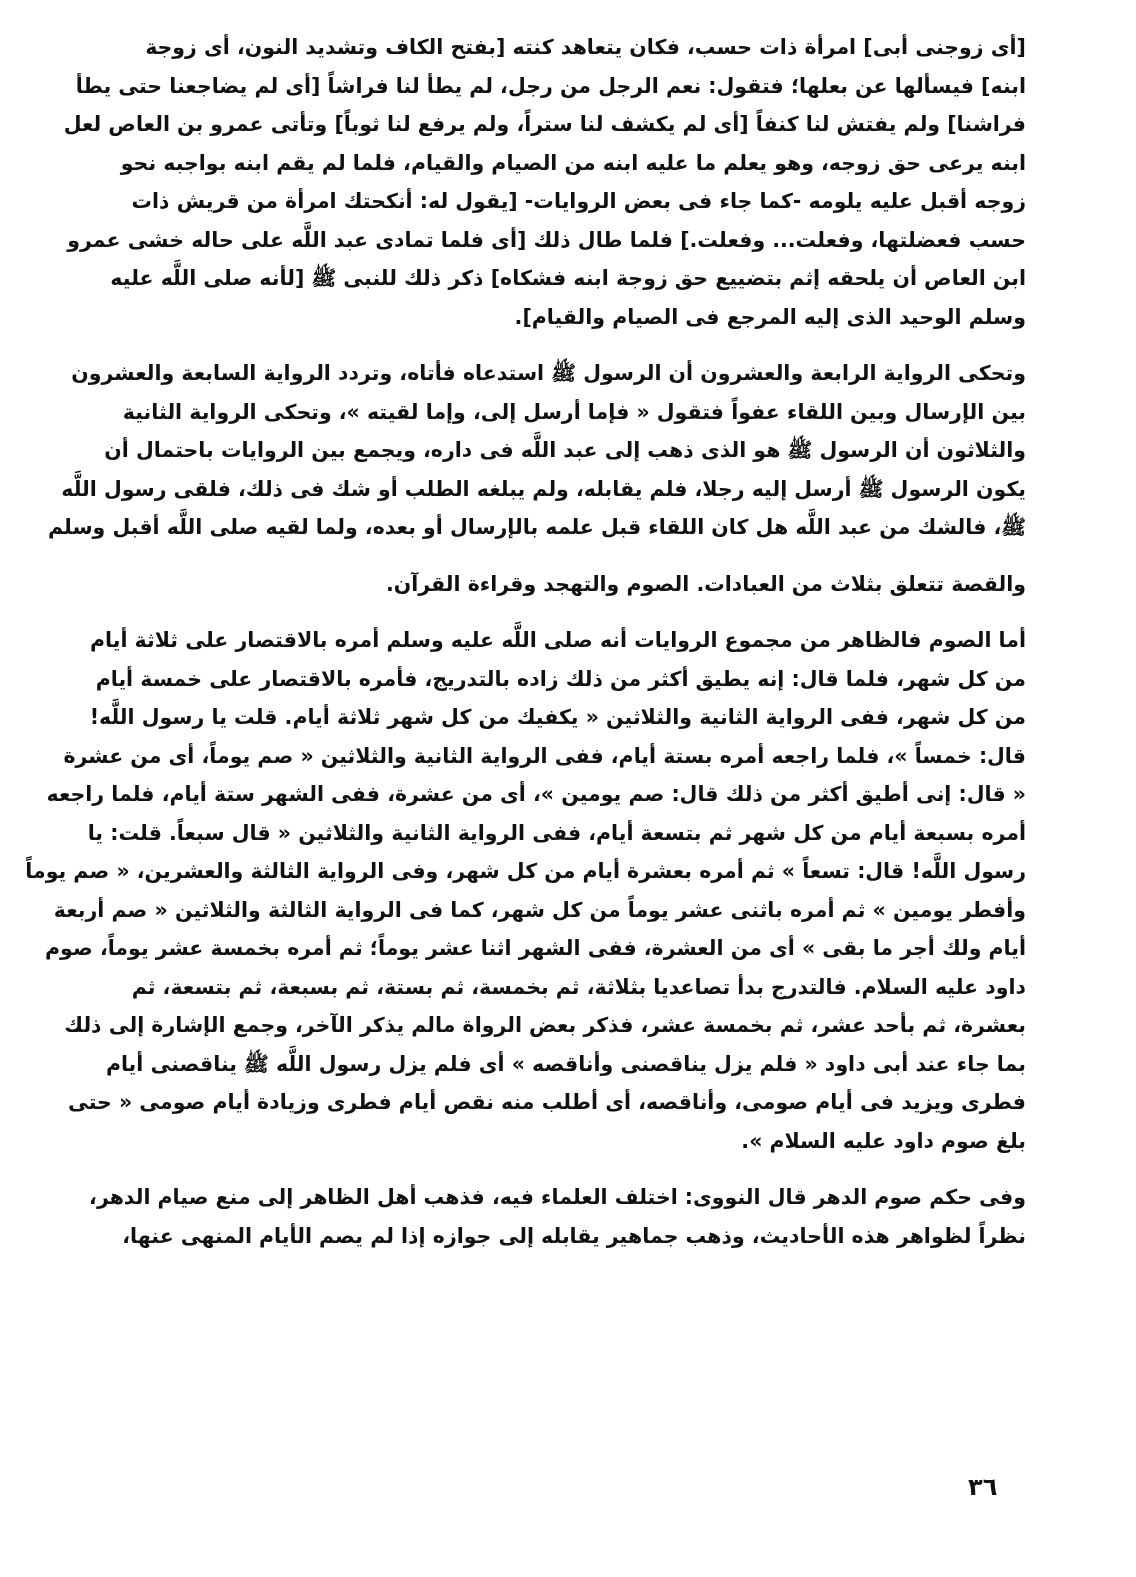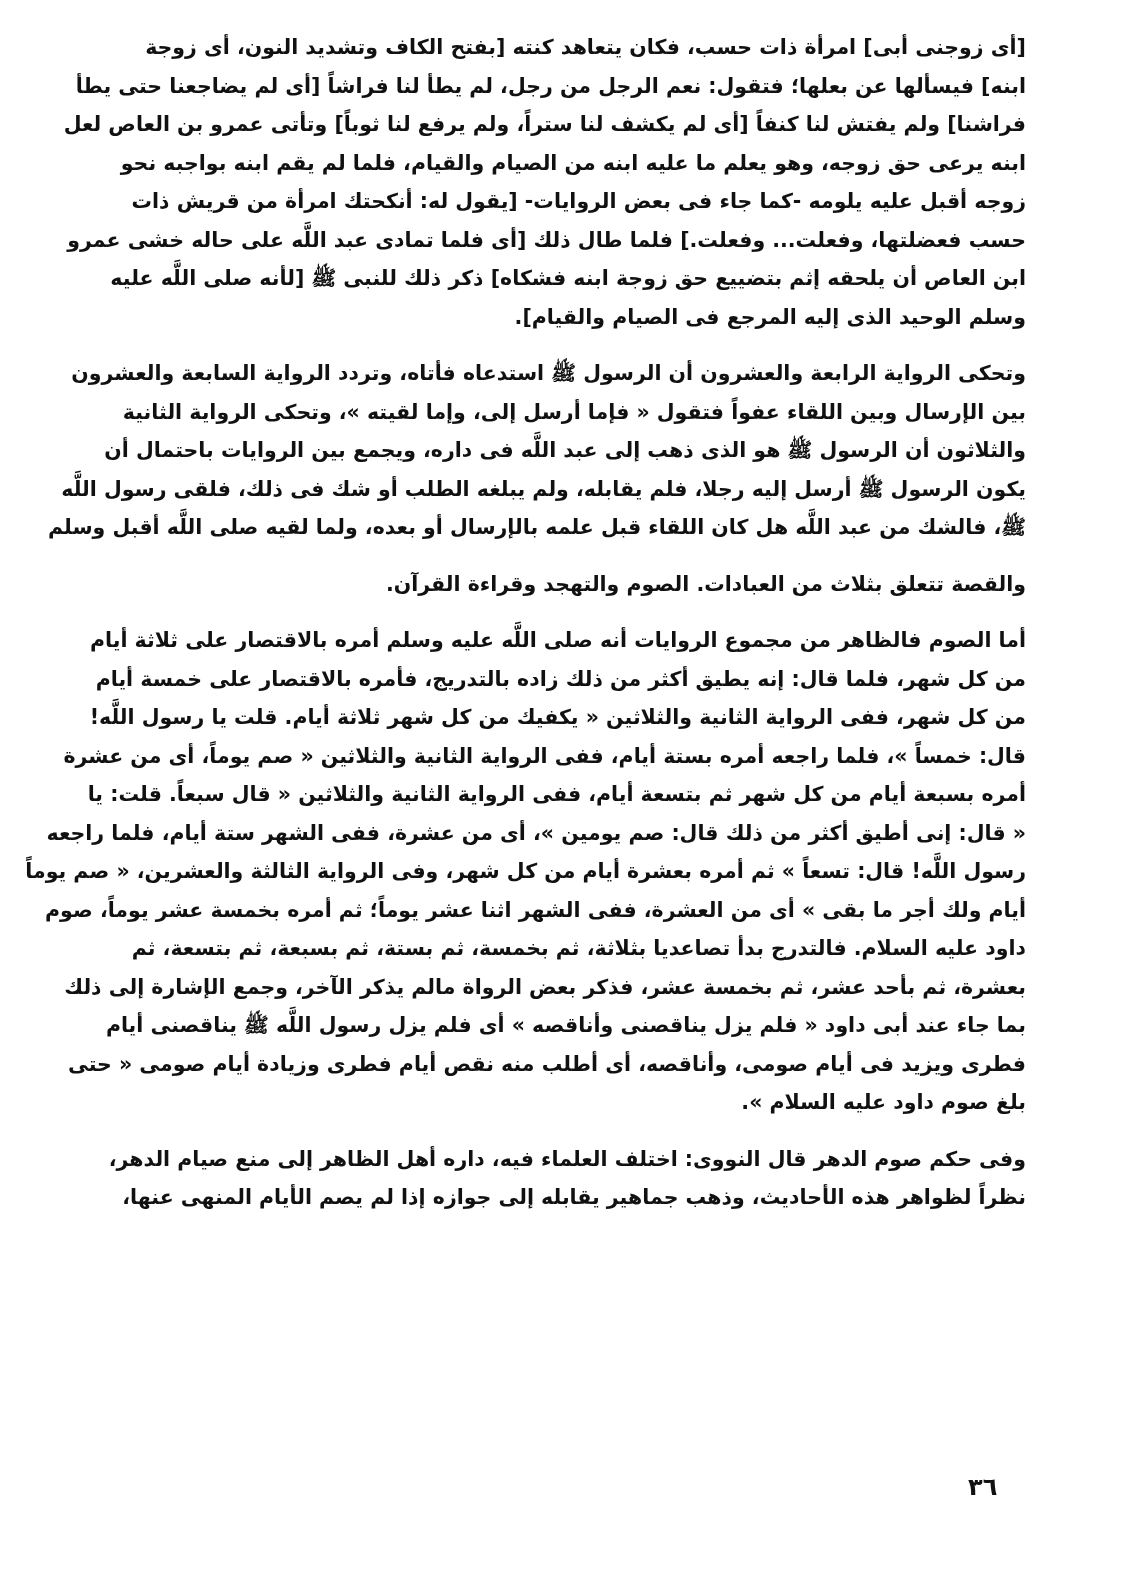--- a/index.html
+++ b/index.html
@@ -77,30 +77,31 @@
 
   <div class="para">
     <span class="line last">والقصة تتعلق بثلاث من العبادات. الصوم والتهجد وقراءة القرآن.</span>
   </div>
 
   <div class="para">
     <span class="line">أما الصوم فالظاهر من مجموع الروايات أنه صلى اللَّه عليه وسلم أمره بالاقتصار على ثلاثة أيام</span>
     <span class="line">من كل شهر، فلما قال: إنه يطيق أكثر من ذلك زاده بالتدريج، فأمره بالاقتصار على خمسة أيام</span>
     <span class="line">من كل شهر، ففى الرواية الثانية والثلاثين « يكفيك من كل شهر ثلاثة أيام. قلت يا رسول اللَّه!</span>
     <span class="line">قال: خمساً »، فلما راجعه أمره بستة أيام، ففى الرواية الثانية والثلاثين « صم يوماً، أى من عشرة</span>
+    <span class="line">« قال: إنى أطيق أكثر من ذلك قال: صم يومين »، أى من عشرة، ففى الشهر ستة أيام، فلما راجعه</span>
     <span class="line">أمره بسبعة أيام من كل شهر ثم بتسعة أيام، ففى الرواية الثانية والثلاثين « قال سبعاً. قلت: يا</span>
-    <span class="line">« قال: إنى أطيق أكثر من ذلك قال: صم يومين »، أى من عشرة، ففى الشهر ستة أيام، فلما راجعه</span>
     <span class="line">رسول اللَّه! قال: تسعاً » ثم أمره بعشرة أيام من كل شهر، وفى الرواية الثالثة والعشرين، « صم يوماً</span>
+    <span class="line">وأفطر يومين » ثم أمره باثنى عشر يوماً من كل شهر، كما فى الرواية الثالثة والثلاثين « صم أربعة</span>
     <span class="line">أيام ولك أجر ما بقى » أى من العشرة، ففى الشهر اثنا عشر يوماً؛ ثم أمره بخمسة عشر يوماً، صوم</span>
     <span class="line">داود عليه السلام. فالتدرج بدأ تصاعديا بثلاثة، ثم بخمسة، ثم بستة، ثم بسبعة، ثم بتسعة، ثم</span>
     <span class="line">بعشرة، ثم بأحد عشر، ثم بخمسة عشر، فذكر بعض الرواة مالم يذكر الآخر، وجمع الإشارة إلى ذلك</span>
     <span class="line">بما جاء عند أبى داود « فلم يزل يناقصنى وأناقصه » أى فلم يزل رسول اللَّه ﷺ يناقصنى أيام</span>
     <span class="line">فطرى ويزيد فى أيام صومى، وأناقصه، أى أطلب منه نقص أيام فطرى وزيادة أيام صومى « حتى</span>
     <span class="line last">بلغ صوم داود عليه السلام ».</span>
   </div>
 
   <div class="para">
-    <span class="line">وفى حكم صوم الدهر قال النووى: اختلف العلماء فيه، داره أهل الظاهر إلى منع صيام الدهر،</span>
+    <span class="line">وفى حكم صوم الدهر قال النووى: اختلف العلماء فيه، فذهب أهل الظاهر إلى منع صيام الدهر،</span>
     <span class="line">نظراً لظواهر هذه الأحاديث، وذهب جماهير يقابله إلى جوازه إذا لم يصم الأيام المنهى عنها،</span>
   </div>
 </div>
 
 <div class="page-number">٣٦</div>
 
 </body></html>

